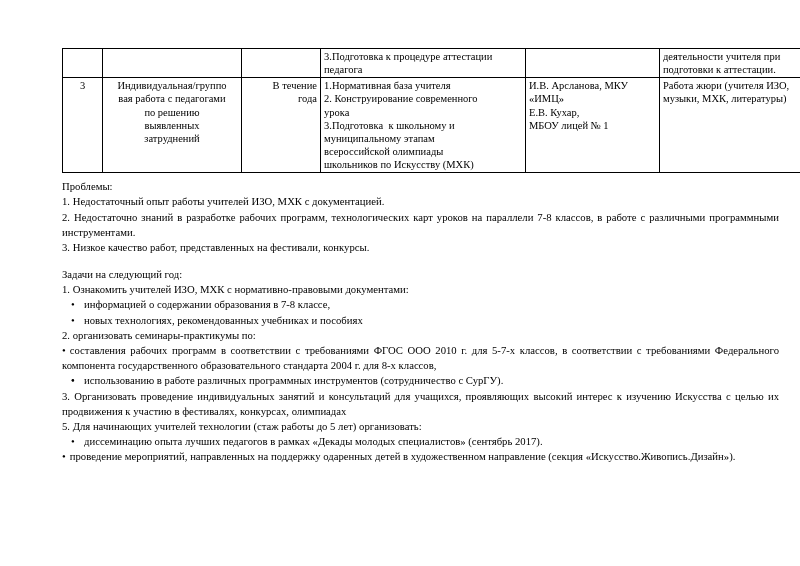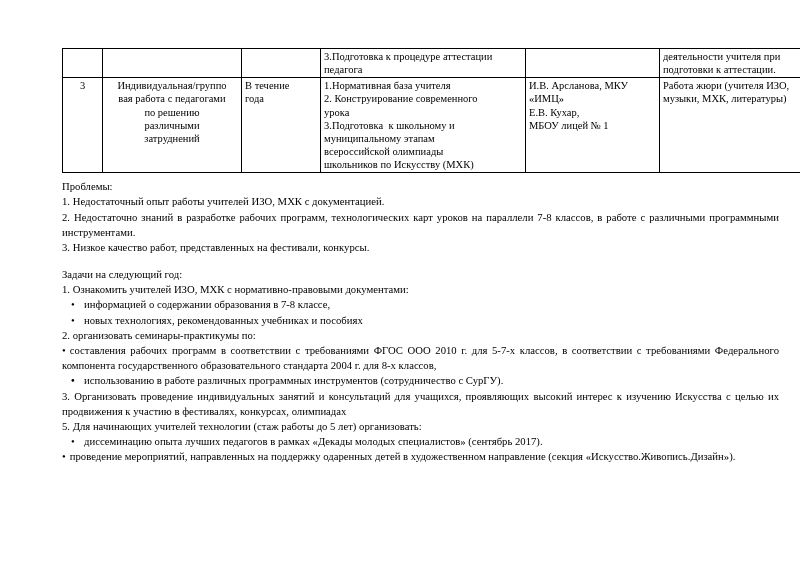--- a/index.html
+++ b/index.html
@@ -37,21 +37,21 @@
     font-size: 10.5px;
     line-height: 1.25;
   }
   table.grid td {
     border: 1px solid #000000;
     vertical-align: top;
     padding: 1px 3px 1px 3px;
   }
   td.c-num   { width: 33px;  text-align: center; }
   td.c-topic { width: 132px; text-align: center; }
-  td.c-when  { width: 72px;  text-align: left; }
+  td.c-when  { width: 72px;  text-align: right; }
   td.c-body  { width: 198px; text-align: left; }
   td.c-who   { width: 127px; text-align: left; }
   td.c-res   { width: 153px; text-align: left; }
 
   .cellline { display: block; white-space: pre-wrap; }
   .tall { height: 92px; }
 
   
   .prose {
     margin-top: 6px;
@@ -123,21 +123,21 @@
             </td>
         </tr>
         <tr class="tall">
           <td class="c-num">
               <span class="cellline">3</span>
             </td>
           <td class="c-topic">
               <span class="cellline">Индивидуальная/группо
 вая работа с педагогами
 по решению
-различными
+выявленных
 затруднений</span>
             </td>
           <td class="c-when">
               <span class="cellline">В течение
 года</span>
             </td>
           <td class="c-body">
               <span class="cellline">1.Нормативная база учителя
 2. Конструирование современного
 урока

